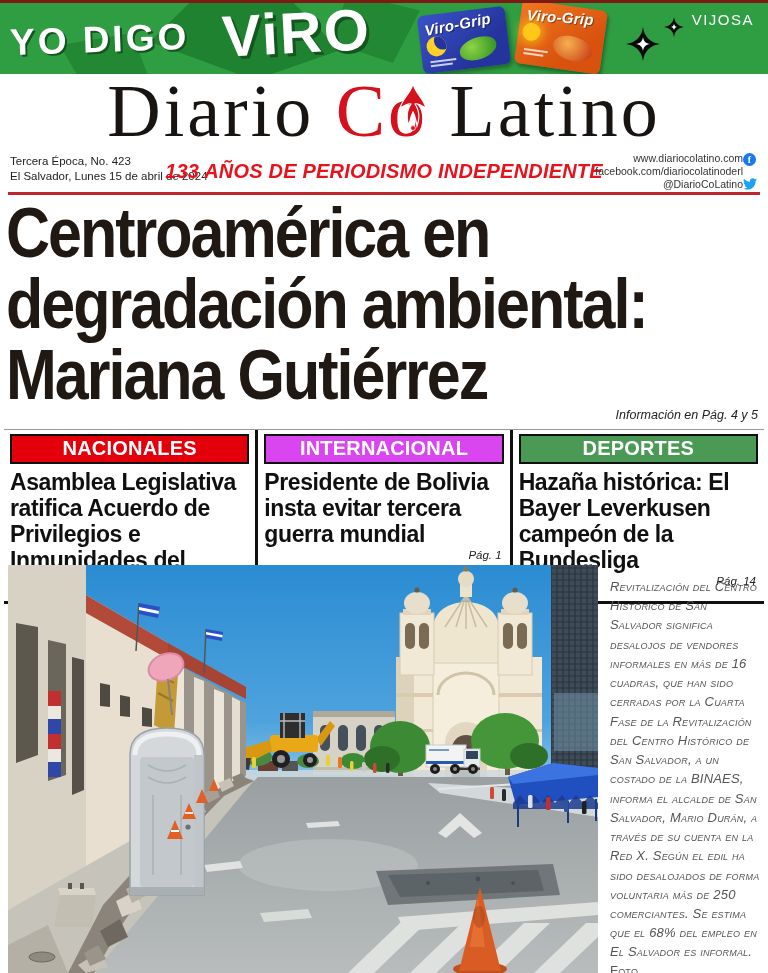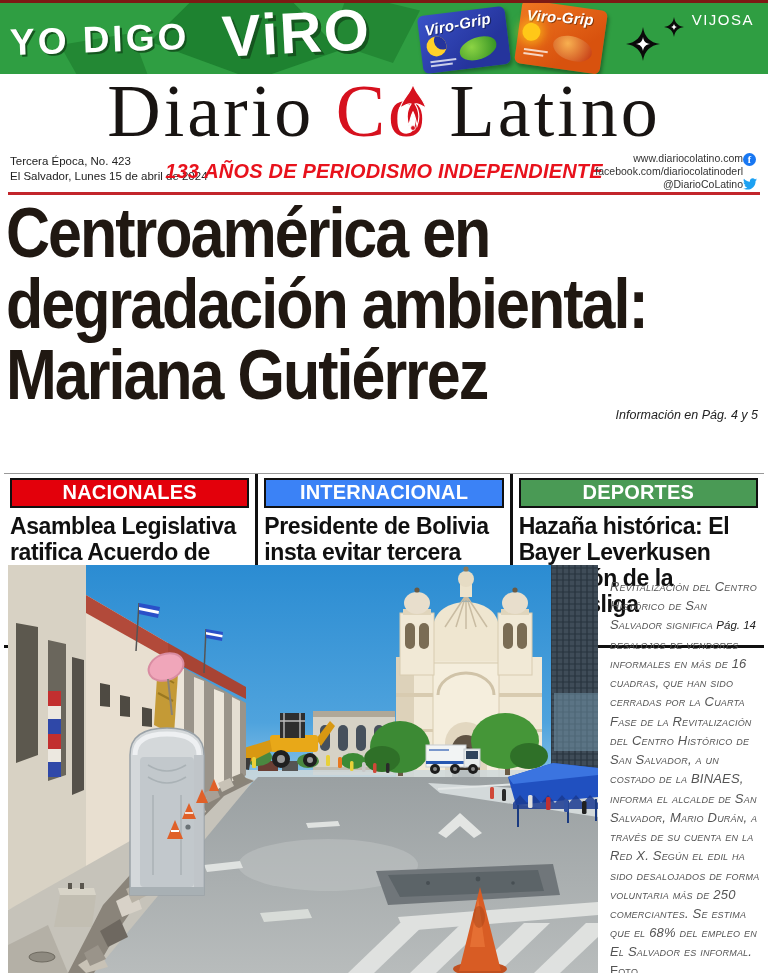--- a/index.html
+++ b/index.html
@@ -40,26 +40,26 @@
   .fb-icon{width:13px;height:13px;border-radius:50%;background:#1877f2;color:#fff;font-weight:700;font-size:10px;text-align:center;line-height:13px;font-family:"Liberation Serif",serif;}
   .tw-icon{width:14px;height:12px;margin-top:12px;}
   .red-rule{position:absolute;top:192px;left:8px;right:8px;height:3px;background:#c2252b;}
 
   
   .headline-wrap{position:absolute;top:198px;left:6px;width:760px;transform:scaleY(1.16);transform-origin:top left;}
   .headline-line{font-size:61px;line-height:61px;font-weight:700;color:#201812;letter-spacing:-2px;white-space:nowrap;}
   .page-ref{position:absolute;top:408px;right:10px;font-size:12.5px;font-style:italic;color:#222;}
 
   
-  .sections{position:absolute;top:429px;left:4px;right:4px;display:flex;border-top:1px solid #999;border-bottom:3px solid #101010;padding-bottom:2px;margin-top:44px;}
+  .sections{position:absolute;top:429px;left:4px;right:4px;display:flex;border-top:1px solid #999;border-bottom:3px solid #101010;padding-bottom:2px;}
   .section{flex:1;padding:0 6px 0 6px;min-width:0;}
   .section + .section{border-left:3px solid #101010;}
   .sec-banner{height:26px;border:2px solid #101010;color:#fff;font-weight:700;font-size:20px;text-align:center;line-height:25px;margin-top:4px;letter-spacing:.2px;}
   .sec-red{background:#e3000b;}
-  .sec-blue{background:#3b82f6;}
+  .sec-blue{background:#d946ef;}
   .sec-green{background:#4a9a55;}
   .sec-headline{font-size:23px;font-weight:700;line-height:1.13;color:#101010;margin-top:5px;letter-spacing:-.4px;min-height:60px;}
   .sec-page{text-align:right;font-size:11.5px;font-style:italic;color:#222;padding:2px 2px 3px 0;}
 
   
   .story{position:absolute;top:565px;left:8px;right:8px;display:flex;gap:12px;}
   .photo{width:590px;height:408px;flex:0 0 auto;}
   .story-col{width:150px;padding-top:12px;}
   .story-text{font-variant:small-caps;font-size:13px;line-height:1.48;color:#545454;letter-spacing:.2px;font-style:italic;}
   .story-credit{font-variant:small-caps;font-size:13px;line-height:1.4;color:#545454;letter-spacing:.2px;}

